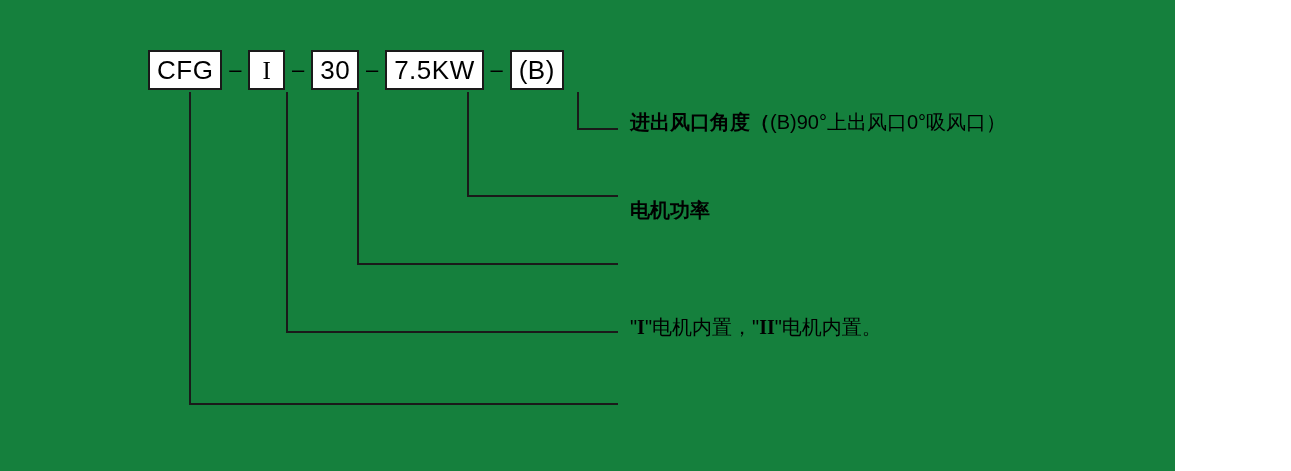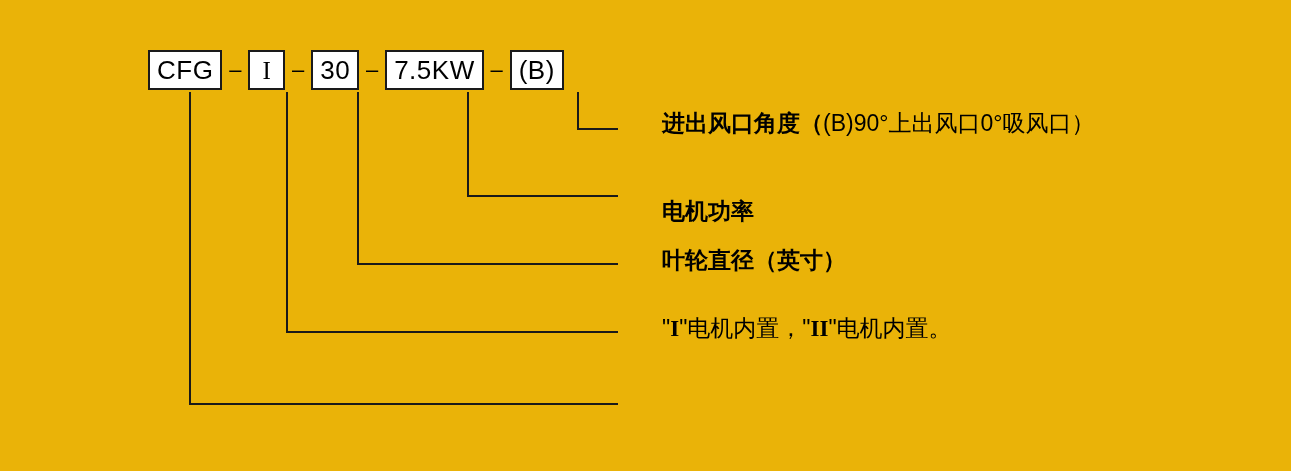--- a/index.html
+++ b/index.html
@@ -2,23 +2,23 @@
 <html><head>
 <meta charset="utf-8">
 <style>
   html, body {
     margin: 0;
     padding: 0;
     background: #ffffff;
   }
   #stage {
     position: relative;
-    width: 1291px;
+    width: 1175px;
     height: 471px;
-    background: #eab308;
+    background: #15803d;
     font-family: "Liberation Sans", "DejaVu Sans", sans-serif;
     overflow: hidden;
   }
 
   
   #code-row {
     position: absolute;
     left: 148px;
     top: 48px;
     display: flex;
@@ -62,23 +62,23 @@
     left: 0;
     top: 0;
     width: 1291px;
     height: 471px;
     pointer-events: none;
   }
 
   
   .annotation {
     position: absolute;
-    left: 662px;
+    left: 630px;
     color: #000000;
-    font-size: 23px;
+    font-size: 20px;
     line-height: 1;
     white-space: nowrap;
   }
   .annotation .bold {
     font-weight: bold;
   }
   .annotation .reg {
     font-weight: normal;
   }
   .annotation .rom {
@@ -128,22 +128,19 @@
   </svg>
 
   <div class="annotation a-angle">
     <span class="bold">进出风口角度</span><span class="bold">（</span><span class="reg">(B)90°上出风口0°吸风口</span><span class="reg">）</span>
   </div>
 
   <div class="annotation a-power">
     <span class="bold">电机功率</span>
   </div>
 
-  <div class="annotation a-dia">
-    <span class="bold">叶轮直径（英寸）</span>
-  </div>
 
   <div class="annotation a-speed">
     <span class="reg">"</span><span class="rom">I</span><span class="reg">"</span><span class="reg">电机内置，</span><span class="reg">"</span><span class="rom">II</span><span class="reg">"</span><span class="reg">电机内置。</span>
   </div>
 
 
 </div>
 
 </body></html>

